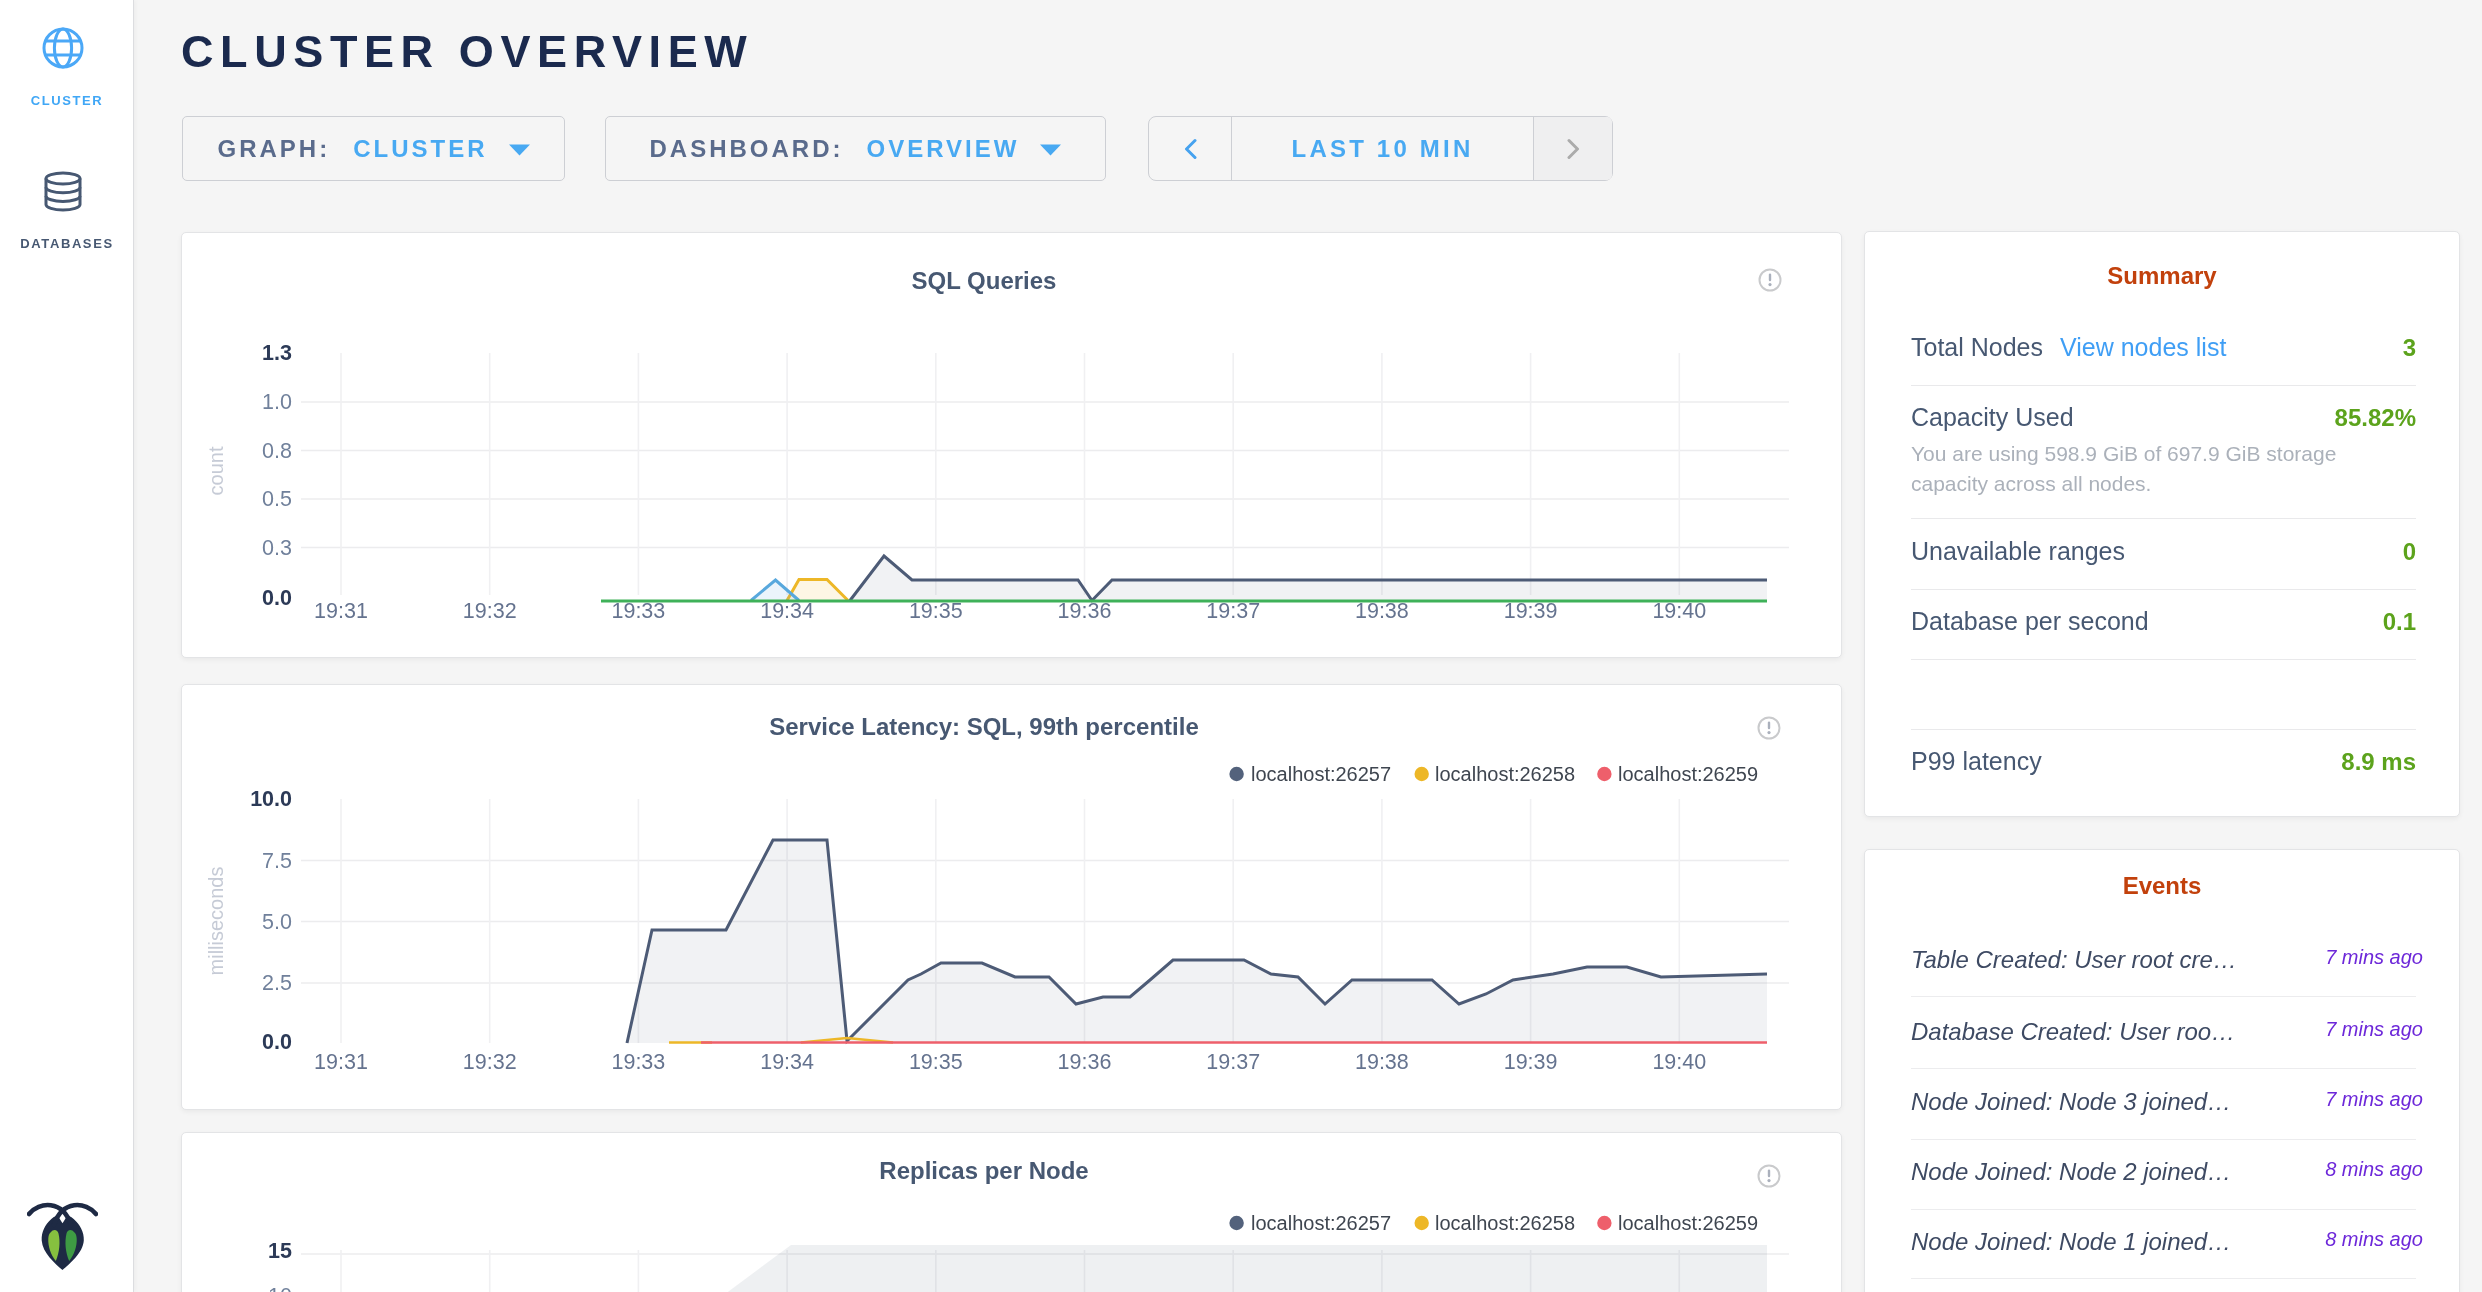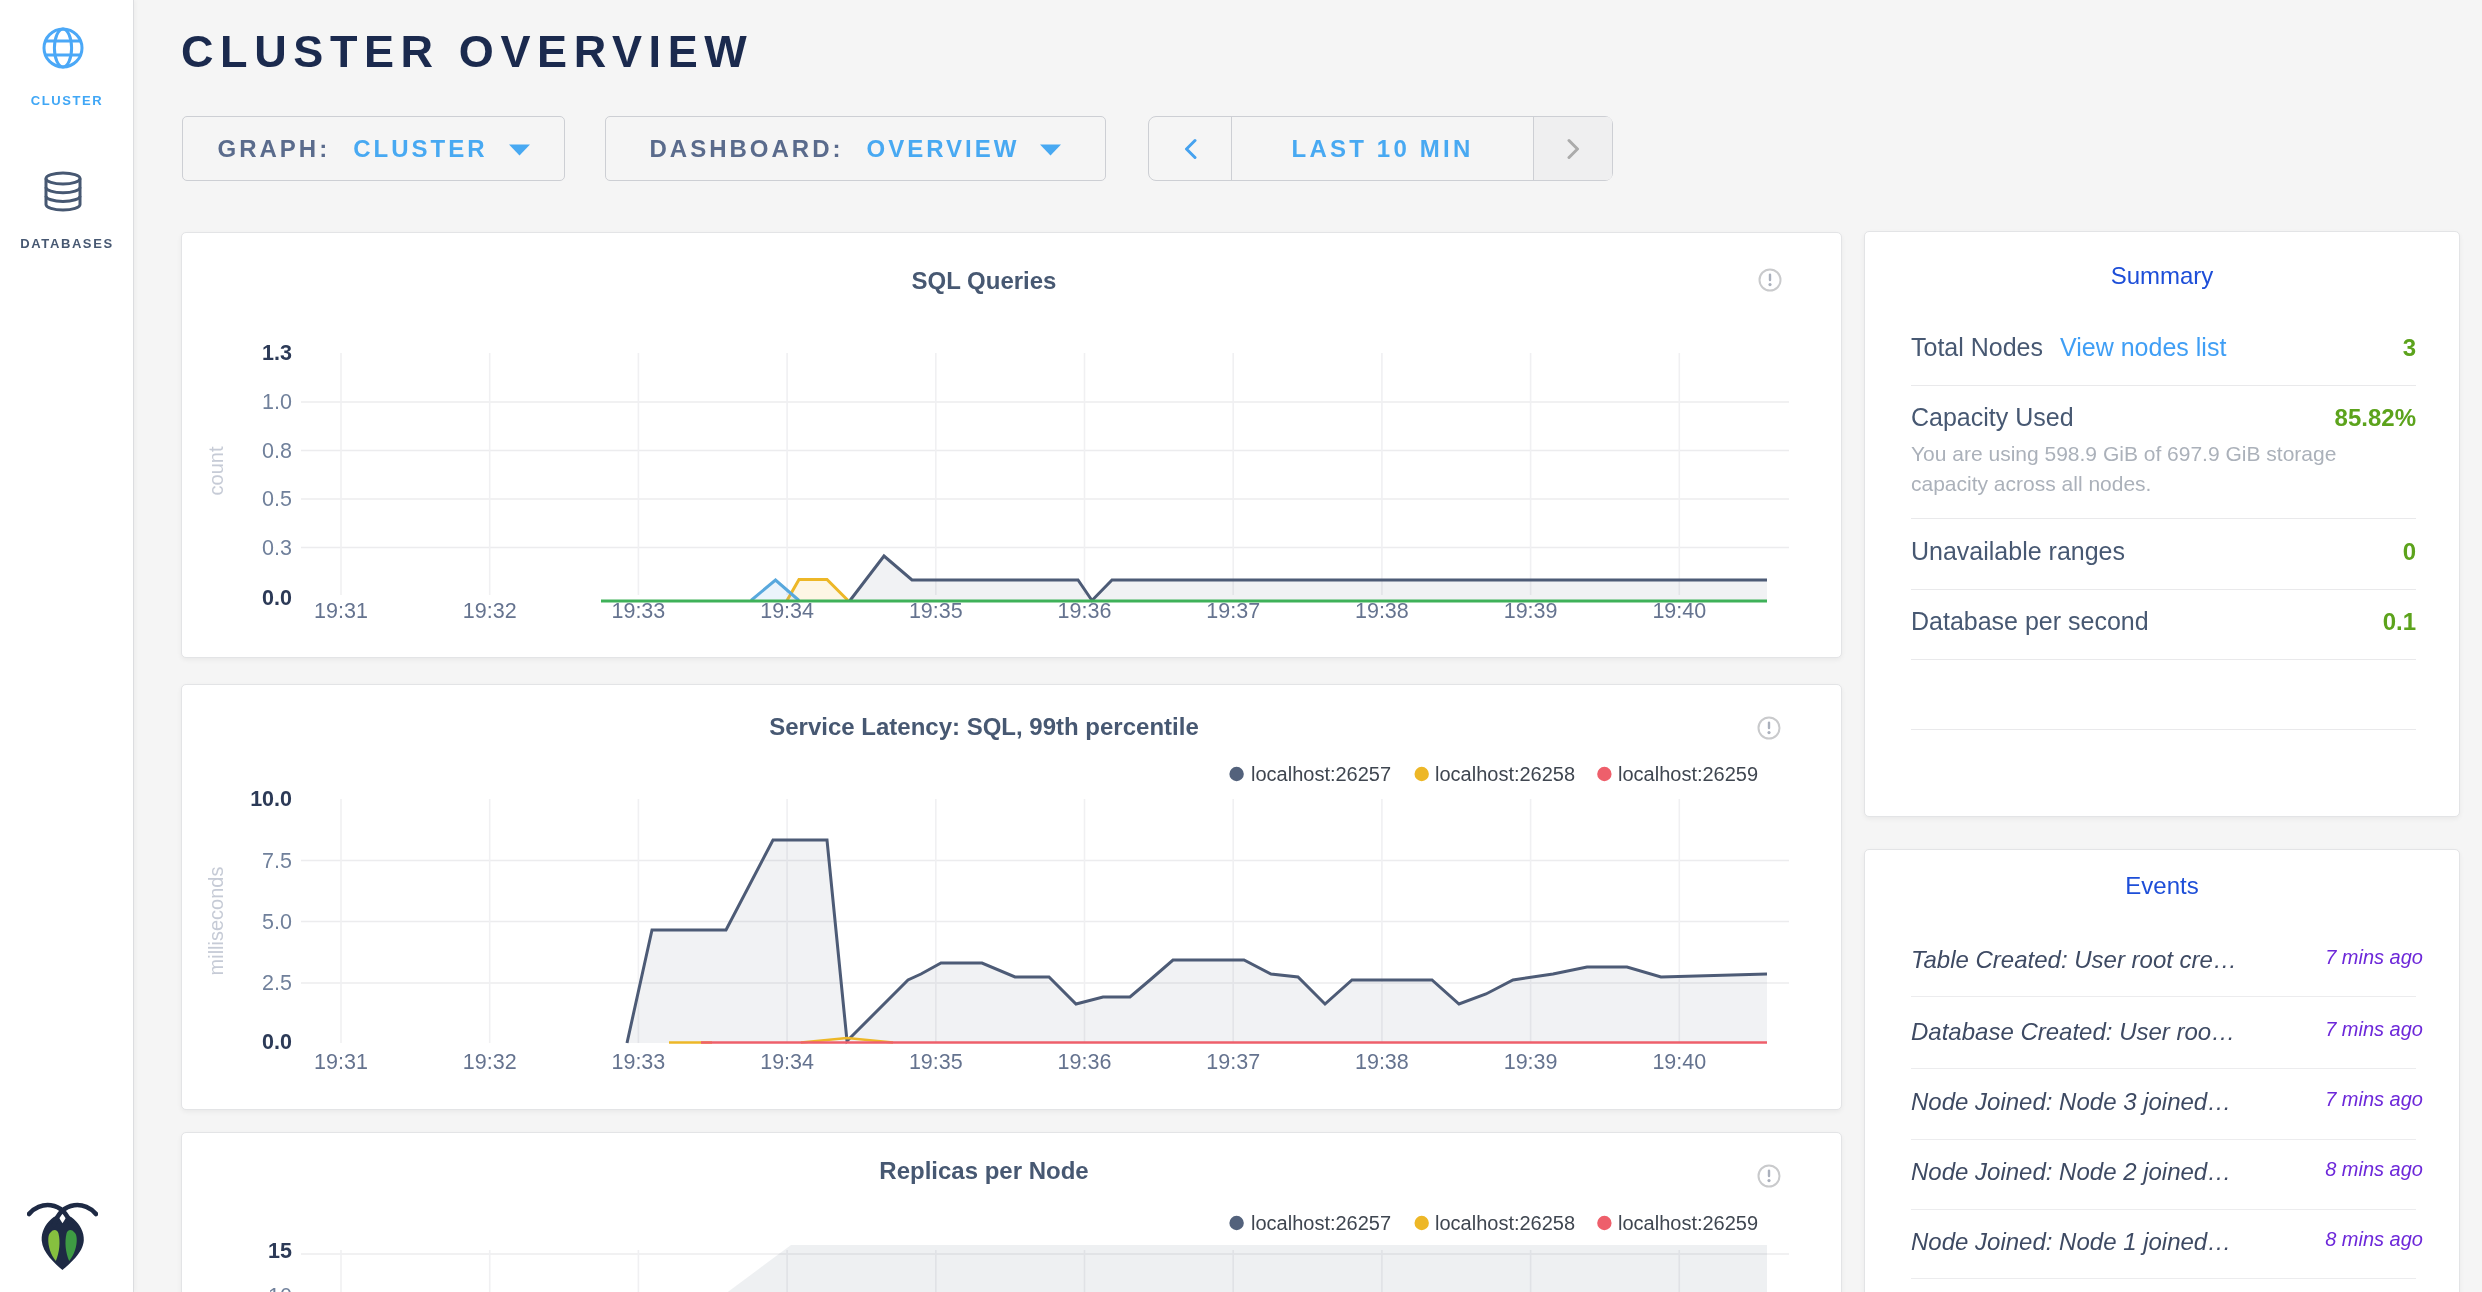--- a/index.html
+++ b/index.html
@@ -17,21 +17,21 @@
 #tsel .cell { display:flex; align-items:center; justify-content:center; height:100%; }
 #tsel .c1 { width:83px; border-right:1px solid #cdcfd4; }
 #tsel .c2 { width:301px; color:#48a9f2; font-size:24px; font-weight:bold; letter-spacing:3.2px; }
 #tsel .c3 { width:79px; border-left:1px solid #cdcfd4; background:#efeff0; border-radius:0 5px 5px 0; }
 .card { position:absolute; background:#fff; border:1px solid #e3e4e6; border-radius:5px; box-shadow:0 2px 5px rgba(0,0,0,0.05); }
 #chart1 { left:181px; top:232px; width:1661px; height:426px; }
 #chart2 { left:181px; top:684px; width:1661px; height:426px; }
 #chart3 { left:181px; top:1132px; width:1661px; height:426px; }
 #summary { left:1864px; top:231px; width:596px; height:586px; }
 #events { left:1864px; top:849px; width:596px; height:560px; }
-.ctitle { position:absolute; left:0; width:100%; text-align:center; font-size:24px; font-weight:normal; color:#1d4ed8; }
+.ctitle { position:absolute; left:0; width:100%; text-align:center; font-size:24px; font-weight:bold; color:#c2410c; }
 .srow { position:absolute; left:46px; right:43px; height:26px; display:flex; justify-content:space-between; align-items:flex-end; }
 .slbl { font-size:25px; color:#475872; }
 .sval { font-size:24px; font-weight:bold; color:#5ca31c; }
 .slink { font-size:25px; color:#3f9ef5; margin-left:17px; font-weight:normal; }
 .sdesc { position:absolute; left:46px; width:450px; font-size:21px; line-height:30px; color:#abb1ba; }
 .ssep { position:absolute; left:46px; right:43px; border-top:1px solid #e9e9eb; }
 .esep { position:absolute; left:46px; right:43px; border-top:1px solid #ececee; }
 .erow { position:absolute; left:46px; right:36px; height:28px; display:flex; justify-content:space-between; align-items:flex-start;font-style:italic; }
 .ename { font-size:24px; color:#3e4a63; }
 .etime { font-size:20px; color:#6d28d9; }
@@ -232,20 +232,24 @@
       <span class="slbl">Unavailable ranges</span>
       <span class="sval">0</span>
     </div>
 <div class="ssep" style="top:357px"></div>
 <div class="srow" style="top:378px">
       <span class="slbl">Database per second</span>
       <span class="sval">0.1</span>
     </div>
 <div class="ssep" style="top:427px"></div>
 <div class="ssep" style="top:497px"></div>
+<div class="srow" style="top:518px">
+      <span class="slbl">P99 latency</span>
+      <span class="sval">8.9 ms</span>
+    </div>
 </div>
 <div class="card" id="events">
 <div class="ctitle" style="top:22px">Events</div>
 <div class="erow" style="top:96px">
       <span class="ename">Table Created: User root cre…</span>
       <span class="etime">7 mins ago</span>
     </div>
 <div class="esep" style="top:146px"></div>
 <div class="erow" style="top:168px">
       <span class="ename">Database Created: User roo…</span>

